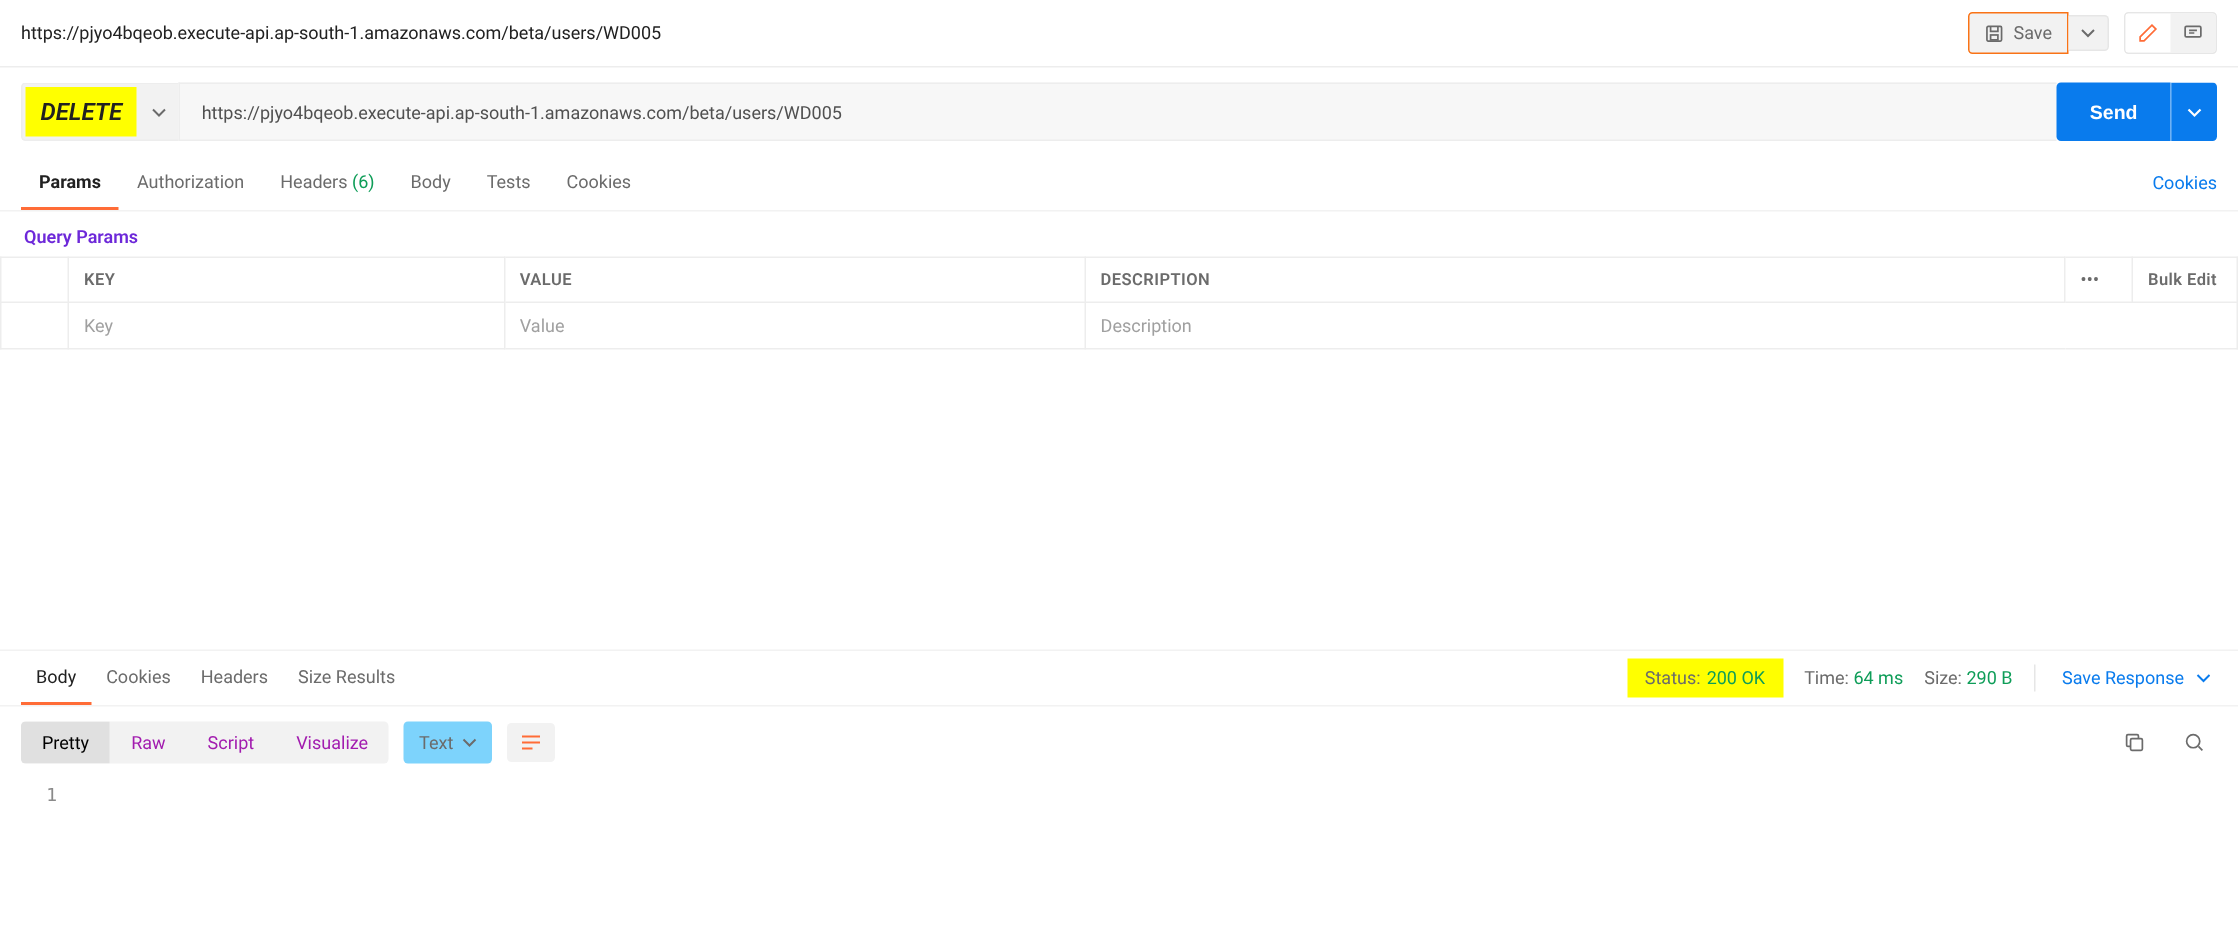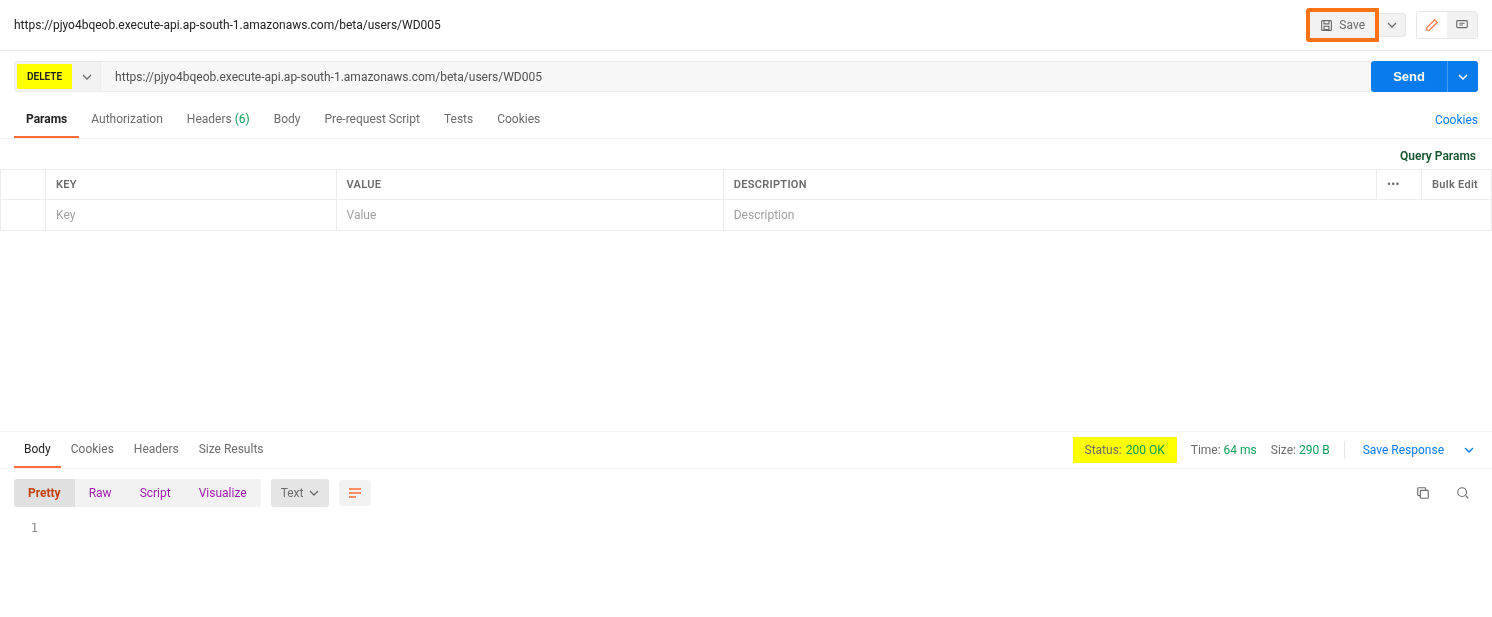--- a/index.html
+++ b/index.html
@@ -3,72 +3,72 @@
 <meta charset="utf-8">
 <style>
 * { box-sizing: border-box; margin: 0; padding: 0; }
 body { font-family: -apple-system, BlinkMacSystemFont, "Segoe UI", Roboto, Arial, sans-serif; font-size: 12px; color: #212121; background: #fff; }
 
 
 .top-bar { display: flex; align-items: center; padding: 8px 14px; border-bottom: 1px solid #ededed; }
 .tab-title { font-size: 12px; color: #212121; flex: 1; }
 .top-actions { display: flex; align-items: center; gap: 10px; }
 .save-group { display: flex; align-items: center; }
-.save-btn { display: flex; align-items: center; gap: 6px; background: #f2f2f2; border: 4px solid #f97316; border-radius: 3px 0 0 3px; padding: 6px 10px; font-size: 12px; color: #6b6b6b; cursor: pointer; }
+.save-btn { display: flex; align-items: center; gap: 6px; background: #f2f2f2; border: 1px solid #f97316; border-radius: 3px 0 0 3px; padding: 6px 10px; font-size: 12px; color: #6b6b6b; cursor: pointer; }
 .save-caret { background: #f2f2f2; border: 1px solid #e6e6e6; border-left: none; border-radius: 0 3px 3px 0; padding: 6px 8px; cursor: pointer; display: flex; align-items: center; }
 .icon-group { display: flex; border: 1px solid #e6e6e6; border-radius: 3px; overflow: hidden; }
 .icon-btn { padding: 6px 8px; background: #fff; cursor: pointer; display: flex; align-items: center; justify-content: center; }
 .icon-btn.dim { background: #f2f2f2; }
 
 
 .request-bar { display: flex; align-items: stretch; padding: 10px 14px; gap: 0; }
 .method-select { display: flex; align-items: center; background: #f2f2f2; border: 1px solid #ededed; border-right: none; border-radius: 3px 0 0 3px; }
-.method-label { background: #ffff00; padding: 7px 10px; font-weight: 600; font-size: 10px; margin: 2px; }
+.method-label { background: #ffff00; padding: 7px 10px; font-weight: 600; font-size: 16px; margin: 2px; font-style: italic; }
 .method-caret { padding: 0 8px; color: #6b6b6b; }
 .url-input { flex: 1; border: 1px solid #ededed; border-right: none; padding: 0 14px; font-size: 12px; color: #505050; background: #f7f7f7; display: flex; align-items: center; }
 .send-group { display: flex; }
 .send-btn { background: #097bed; color: #fff; font-size: 13px; font-weight: 600; padding: 0 22px; border: none; border-radius: 3px 0 0 3px; cursor: pointer; }
 .send-caret-btn { background: #097bed; border: none; border-left: 1px solid rgba(255,255,255,0.25); border-radius: 0 3px 3px 0; padding: 0 10px; cursor: pointer; display: flex; align-items: center; }
 
 
 .req-tabs { display: flex; align-items: center; padding: 0 14px; border-bottom: 1px solid #f2f2f2; }
 .req-tab { padding: 10px 12px; font-size: 12px; color: #6b6b6b; cursor: pointer; border-bottom: 2px solid transparent; }
 .req-tab.active { color: #212121; border-bottom: 2px solid #ff6c37; font-weight: bold; }
 .req-tab .count { color: #0e9d58; }
 .tabs-spacer { flex: 1; }
 .cookies-link { color: #097bed; font-size: 12px; cursor: pointer; padding: 10px 0; }
 
 
-.section-label { padding: 10px 16px 6px; font-size: 12px; font-weight: 600; color: #14532d; text-align: right; }
+.section-label { padding: 10px 16px 6px; font-size: 12px; font-weight: 600; color: #6d28d9; }
 .params-table { width: 100%; border-collapse: collapse; }
 .params-table th { text-align: left; font-size: 11px; font-weight: 600; color: #6b6b6b; padding: 8px 10px; border: 1px solid #ededed; letter-spacing: 0.3px; background: #fff; }
 .params-table td { padding: 8px 10px; border: 1px solid #ededed; color: #a0a0a0; font-size: 12px; background: #fff; }
 .cell-checkbox { width: 45px; }
 .cell-more { width: 45px; text-align: center; color: #6b6b6b; letter-spacing: 2px; cursor: pointer; }
 .cell-bulk { width: 70px; font-size: 12px; color: #6b6b6b; cursor: pointer; text-align: center; font-weight: 600; }
 
 .empty-space { height: 200px; }
 
 
 .response-header { display: flex; align-items: center; padding: 0 14px; border-bottom: 1px solid #f2f2f2; border-top: 1px solid #f2f2f2; }
 .resp-tab { padding: 10px 10px; font-size: 12px; color: #6b6b6b; cursor: pointer; border-bottom: 2px solid transparent; }
 .resp-tab.active { color: #212121; border-bottom: 2px solid #ff6c37; }
 .resp-spacer { flex: 1; }
 .status-group { display: flex; align-items: center; gap: 14px; font-size: 12px; text-align: right; }
 .status-box { background: #ffff00; padding: 6px 12px; display: flex; align-items: center; gap: 4px; }
 .status-lbl { color: #6b6b6b; }
 .status-val { color: #0e9d58; }
-.save-resp { color: #097bed; cursor: pointer; padding: 0 4px; display: flex; align-items: center; gap: 20px; }
+.save-resp { color: #097bed; cursor: pointer; padding: 0 4px; display: flex; align-items: center; gap: 8px; }
 
 
 .resp-toolbar { display: flex; align-items: center; padding: 10px 14px; gap: 10px; }
 .view-group { display: flex; background: #f2f2f2; border-radius: 3px; overflow: hidden; }
 .view-btn { padding: 7px 14px; font-size: 12px; color: #a21caf; cursor: pointer; }
-.view-btn.active { background: #e0e0e0; color: #c2410c; font-weight: bold; }
-.format-select { display: flex; align-items: center; gap: 6px; background: #e5e5e5; border-radius: 3px; padding: 7px 10px; font-size: 12px; color: #6b6b6b; cursor: pointer; }
+.view-btn.active { background: #e0e0e0; color: #000000; }
+.format-select { display: flex; align-items: center; gap: 6px; background: #7dd3fc; border-radius: 3px; padding: 7px 10px; font-size: 12px; color: #6b6b6b; cursor: pointer; }
 .wrap-btn { background: #f2f2f2; border-radius: 3px; padding: 6px 8px; cursor: pointer; display: flex; align-items: center; }
 .toolbar-spacer { flex: 1; }
 .tool-icon { padding: 6px 8px; cursor: pointer; color: #6b6b6b; }
 
 
 .code-area { display: flex; padding: 4px 0; font-family: Consolas, Monaco, monospace; font-size: 12px; }
 .line-gutter { width: 46px; text-align: right; padding-right: 8px; color: #8a8a8a; }
 .code-content { flex: 1; padding-left: 8px; }
 
 
@@ -142,21 +142,20 @@
 </div>
 
 <div class="req-tabs">
   <div class="req-tab active">Params</div>
   <div class="req-tab">Authorization</div>
   <div class="req-tab">
     <span>Headers</span>
     <span class="count">(6)</span>
   </div>
   <div class="req-tab">Body</div>
-  <div class="req-tab">Pre-request Script</div>
   <div class="req-tab">Tests</div>
   <div class="req-tab">Cookies</div>
   <div class="tabs-spacer"></div>
   <div class="cookies-link">Cookies</div>
 </div>
 
 <div class="section-label">Query Params</div>
 <table class="params-table">
   <thead>
     <tr>

